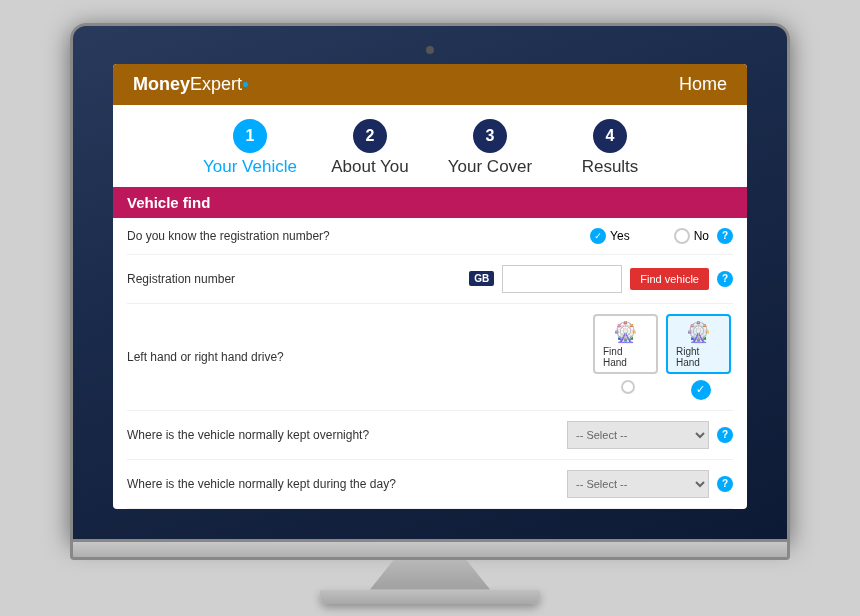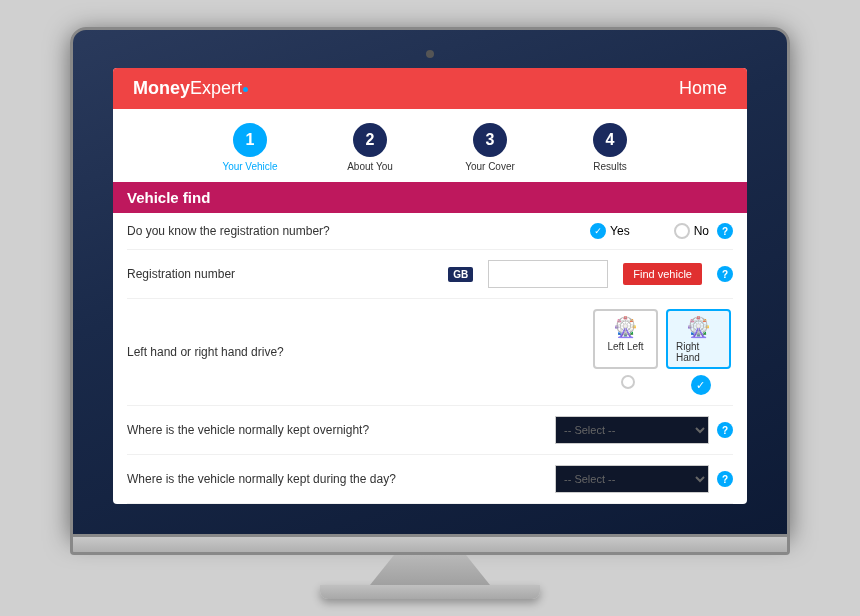--- a/index.html
+++ b/index.html
@@ -62,21 +62,21 @@
       width: 220px;
       height: 14px;
       background: linear-gradient(180deg, #c0c0c0, #a8a8a8);
       margin: 0 auto;
       border-radius: 0 0 8px 8px;
       box-shadow: 0 4px 8px rgba(0,0,0,0.3);
     }
 
     
     .app-header {
-      background: #ef4444;
+      background: #a16207;
       padding: 10px 20px;
       display: flex;
       align-items: flex-end;
       justify-content: space-between;
     }
     .app-logo {
       font-size: 18px;
       color: #fff;
       font-weight: bold;
     }
@@ -125,21 +125,21 @@
       margin-bottom: 4px;
     }
     .step-circle.active {
       background: #00aaff;
       border: 3px solid #00aaff;
     }
     .step-circle.inactive {
       background: #1a2a5e;
     }
     .step-label {
-      font-size: 10px;
+      font-size: 17px;
       color: #00aaff;
       text-align: right;
     }
     .step-label.inactive {
       color: #333;
     }
 
     
     .section-header {
       background: #be185d;
@@ -194,21 +194,21 @@
     .radio-circle.checked::after {
       content: '✓';
       color: #fff;
       font-size: 9px;
     }
 
     
     .reg-input-wrapper {
       display: flex;
       align-items: center;
-      gap: 15px;
+      gap: 8px;
     }
     .gb-badge {
       background: #1a2a5e;
       color: #fff;
       font-size: 10px;
       font-weight: bold;
       padding: 2px 5px;
       border-radius: 2px;
     }
     .reg-input {
@@ -270,27 +270,27 @@
       background: #00aaff;
       display: flex;
       align-items: center;
       justify-content: center;
       color: #fff;
       font-size: 11px;
     }
 
     
     .form-select {
-      width: 154px;
+      width: 142px;
       height: 28px;
       border: 1px solid #ccc;
       font-size: 11px;
       color: #666;
       padding: 0 4px;
-      background: #0f172a;
+      background: #e5e5e5;
       cursor: pointer;
     }
 
     
     .help-icon {
       width: 16px;
       height: 16px;
       border-radius: 50%;
       background: #00aaff;
       color: #fff;
@@ -389,21 +389,21 @@
 
       <div class="form-body">
 
         <div class="form-row">
           <div class="form-label">Left hand or right hand drive?</div>
           <div class="form-controls">
             <div class="drive-row">
               <div class="drive-options">
                 <div class="drive-btn">
                   <span class="steering-icon">🎡</span>
-                  <span>Left Left</span>
+                  <span>Find Hand</span>
                 </div>
                 <div class="drive-btn selected">
                   <span class="steering-icon">🎡</span>
                   <span>Right Hand</span>
                 </div>
               </div>
               <div class="drive-radios">
                 <div class="drive-radio-wrap">
                   <div class="radio-small"></div>
                 </div>

